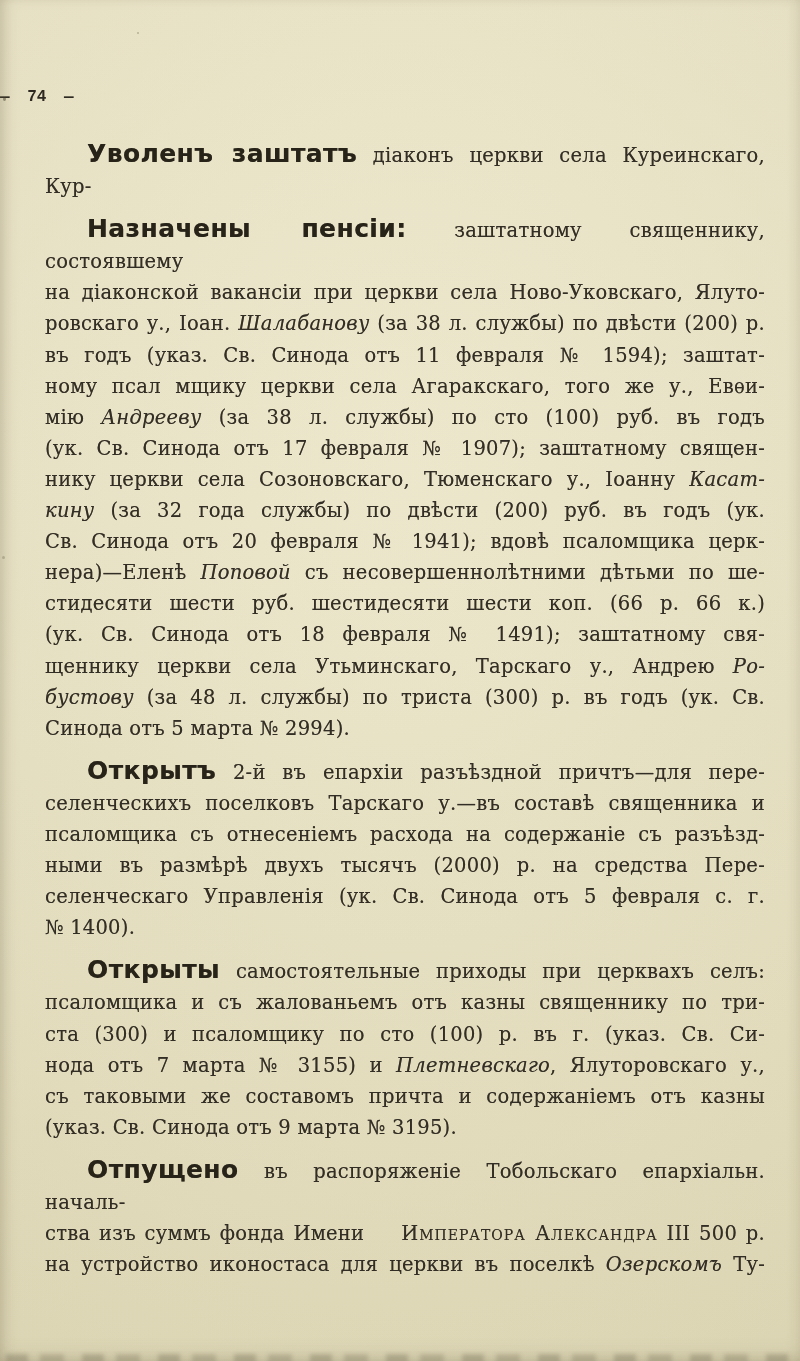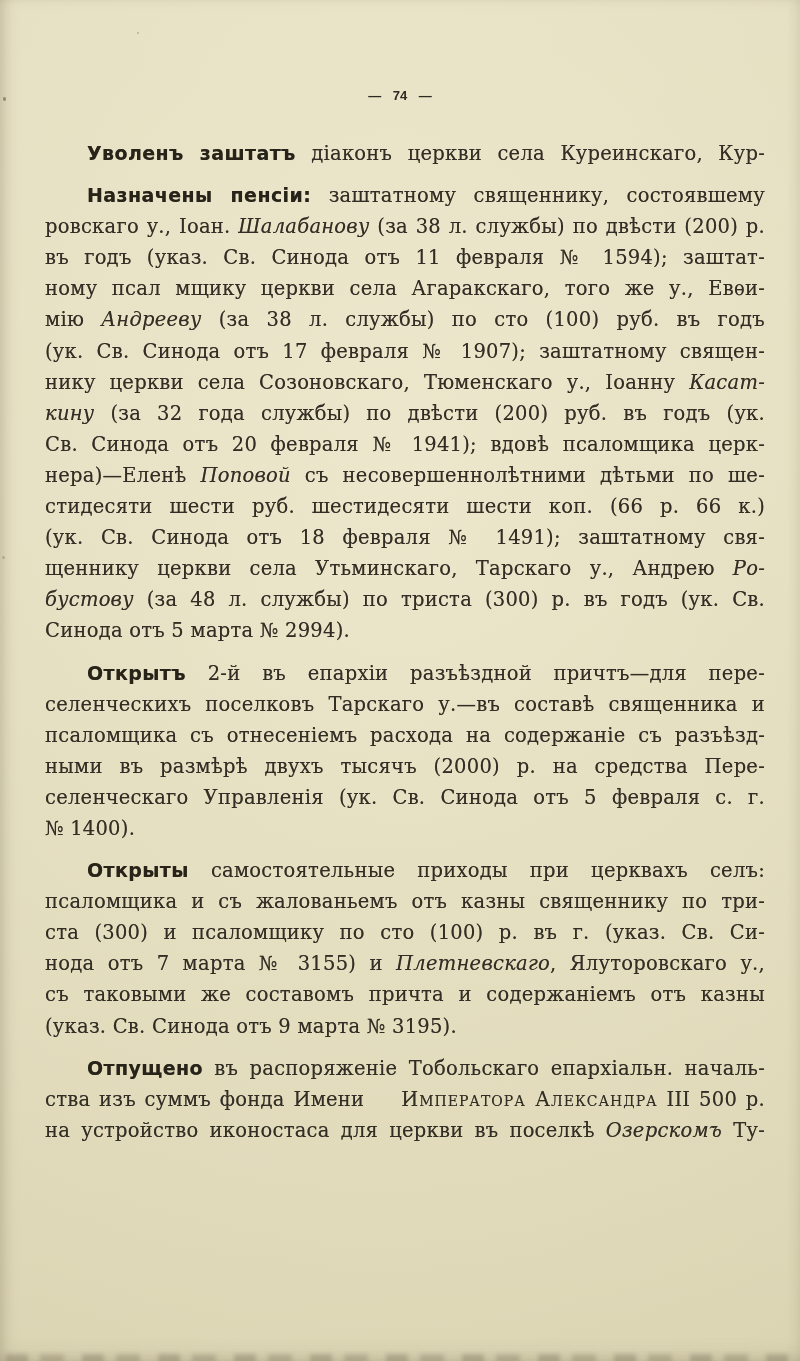--- a/index.html
+++ b/index.html
@@ -16,23 +16,22 @@
     background:
       radial-gradient(ellipse 120% 90% at 50% 35%, rgba(255,255,255,0.10), rgba(120,105,70,0.10) 100%),
       linear-gradient(175deg, #ece6c9 0%, #eae4c6 38%, #e8e2c2 70%, #e4debc 100%);
     color: #332e25;
   }
   .page-number {
     position: absolute;
     top: 88px;
     left: 0;
     width: 800px;
-    text-align: center;
-    font-family: Liberation Sans, sans-serif;
-    font-size: 13px;
+    font-family: Liberation Mono, monospace;
+    font-size: 16px;
     font-weight: bold;
     word-spacing: 8px;
     color: #2e2a22;
   }
   .text-block {
     position: absolute;
     top: 138px;
     left: 45px;
     width: 720px;
   }
@@ -45,21 +44,21 @@
     color: #332e25;
     text-align: justify;
     text-align-last: justify;
     text-shadow: 0 0 0.5px rgba(45,40,30,0.55);
   }
   .line.indent { text-indent: 42px; }
   .line.lastline { text-align-last: left; }
   .seg-lead {
     font-family: "DejaVu Sans", sans-serif;
     font-weight: bold;
-    font-size: 19px;
+    font-size: 25px;
     letter-spacing: 0.4px;
     color: #272318;
   }
   .seg-i { font-style: italic; }
   .seg-sc { font-variant: small-caps; letter-spacing: 1px; margin-left: 28px; }
   .seg-r {}
   .bleed-through {
     position: absolute;
     left: 6px;
     right: 6px;
@@ -87,20 +86,21 @@
 <body>
 
 <div class="paper">
   <div class="page-number">— 74 —</div>
   <div class="text-block">
       <div class="paragraph">
         <div class="line indent"><span class="seg-lead">Уволенъ заштатъ</span><span class="seg-r"> діаконъ церкви села Куреинскаго, Кур-</span></div>
       </div>
       <div class="paragraph">
         <div class="line indent"><span class="seg-lead">Назначены пенсіи:</span><span class="seg-r"> заштатному священнику, состоявшему</span></div>
+        <div class="line"><span class="seg-r">на діаконской вакансіи при церкви села Ново-Уковскаго, Ялуто-</span></div>
         <div class="line"><span class="seg-r">ровскаго у., Іоан. </span><span class="seg-i">Шалабанову</span><span class="seg-r"> (за 38 л. службы) по двѣсти (200) р.</span></div>
         <div class="line"><span class="seg-r">въ годъ (указ. Св. Синода отъ 11 февраля № 1594); заштат-</span></div>
         <div class="line"><span class="seg-r">ному псал мщику церкви села Агаракскаго, того же у., Евѳи-</span></div>
         <div class="line"><span class="seg-r">мію </span><span class="seg-i">Андрееву</span><span class="seg-r"> (за 38 л. службы) по сто (100) руб. въ годъ</span></div>
         <div class="line"><span class="seg-r">(ук. Св. Синода отъ 17 февраля № 1907); заштатному священ-</span></div>
         <div class="line"><span class="seg-r">нику церкви села Созоновскаго, Тюменскаго у., Іоанну </span><span class="seg-i">Касат-</span></div>
         <div class="line"><span class="seg-i">кину</span><span class="seg-r"> (за 32 года службы) по двѣсти (200) руб. въ годъ (ук.</span></div>
         <div class="line"><span class="seg-r">Св. Синода отъ 20 февраля № 1941); вдовѣ псаломщика церк-</span></div>
         <div class="line"><span class="seg-r">нера)—Еленѣ </span><span class="seg-i">Поповой</span><span class="seg-r"> съ несовершеннолѣтними дѣтьми по ше-</span></div>
         <div class="line"><span class="seg-r">стидесяти шести руб. шестидесяти шести коп. (66 р. 66 к.)</span></div>

